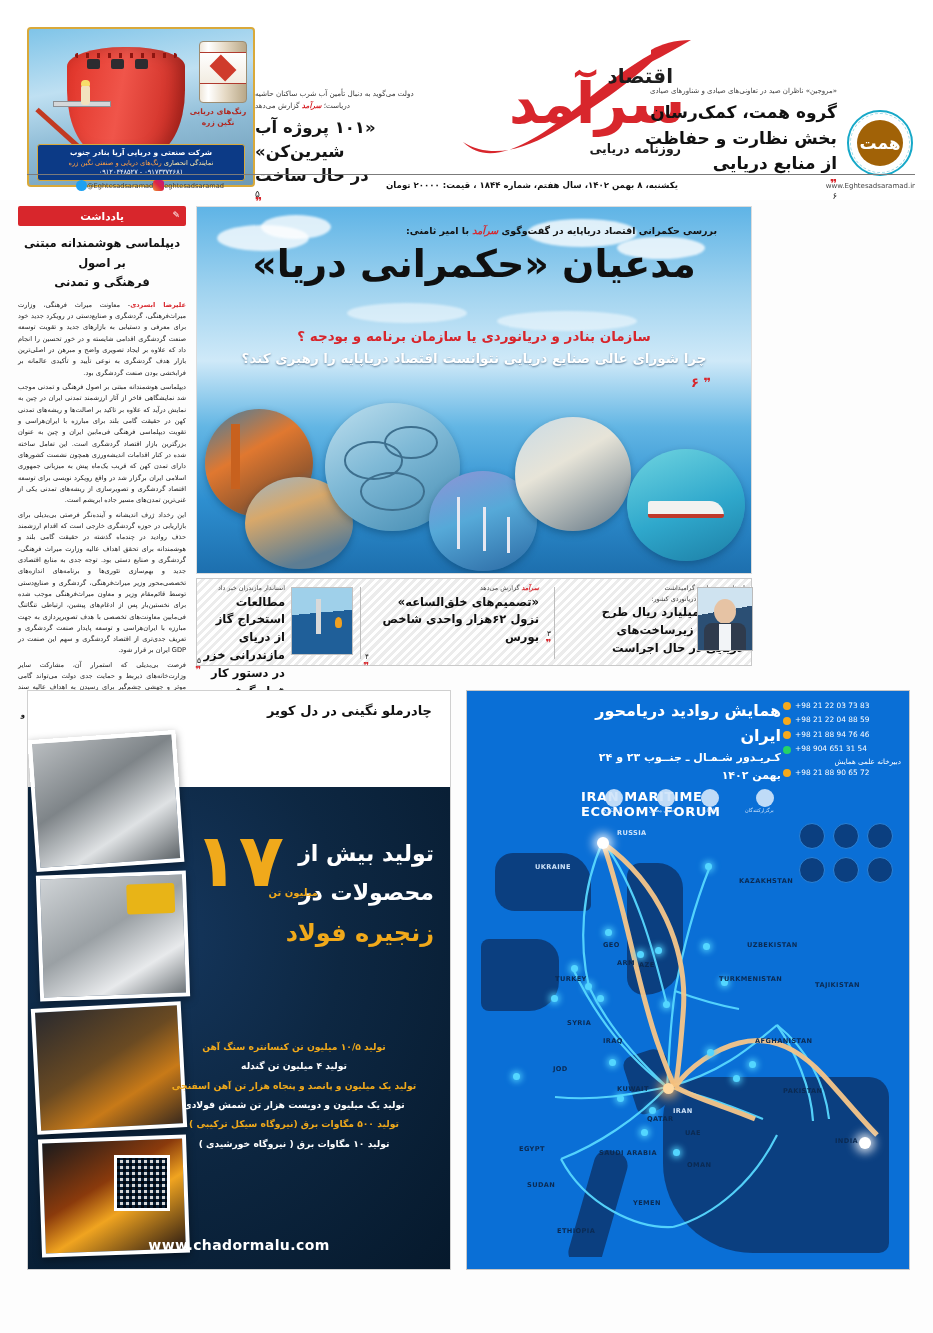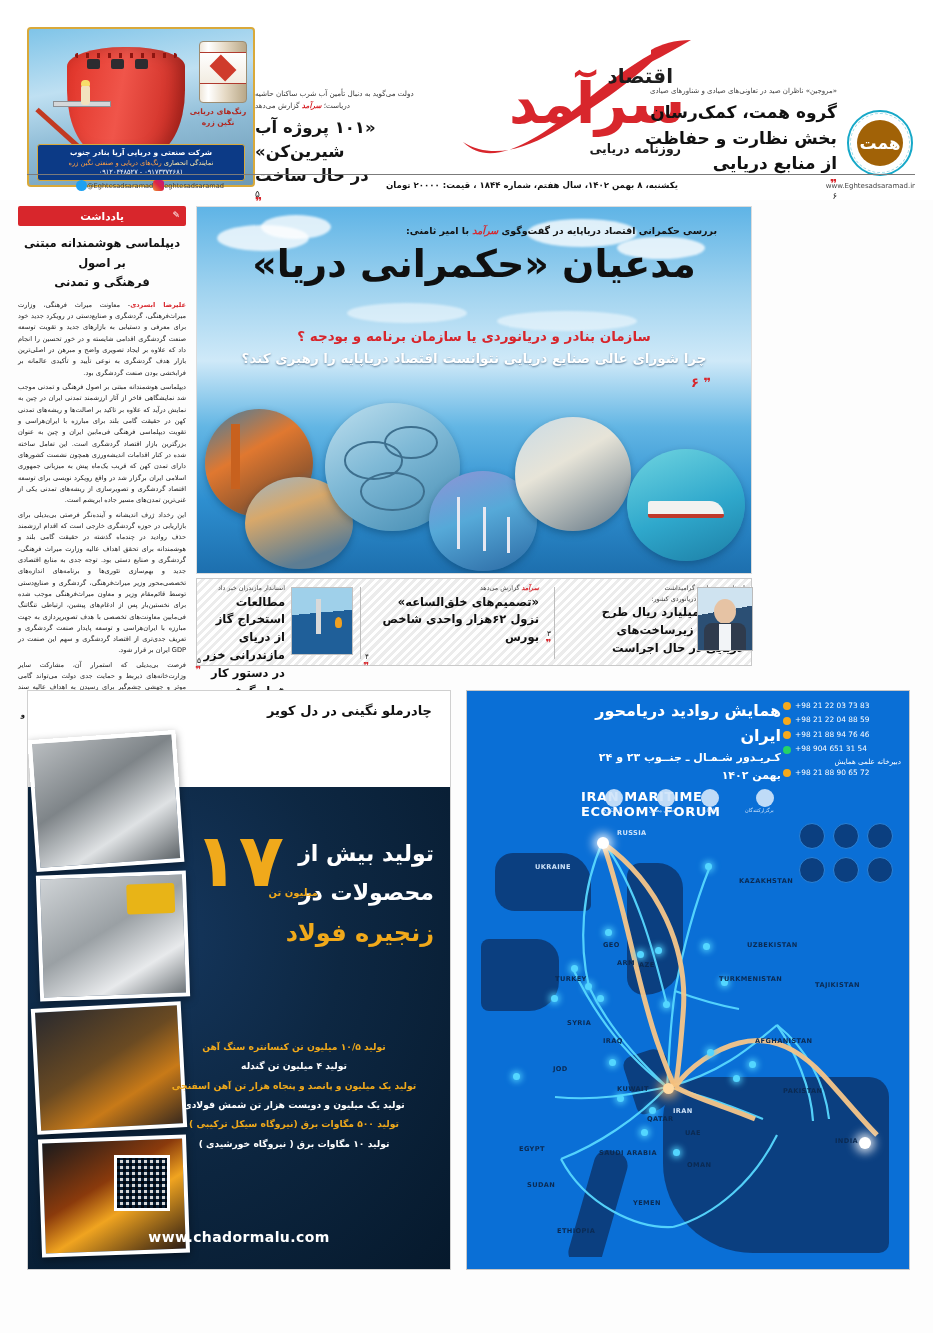--- a/index.html
+++ b/index.html
@@ -257,21 +257,21 @@
   .cmic .bullets .g { color:#f0a91b; }
   .cmic .bullets .w { color:#ffffff; }
   .cmic .qr {
     position:absolute; left:86px; bottom:58px; width:56px; height:56px;
     background:
       repeating-linear-gradient(90deg,#0b2238 0 3px,#eaeaea 3px 6px),
       repeating-linear-gradient(0deg,#0b2238 0 3px,#eaeaea 3px 6px);
     background-blend-mode:multiply; border:3px solid #fff;
   }
   .cmic .url {
-    position:absolute; left:0; right:0; bottom:24px; text-align:center;
+    position:absolute; left:0; right:0; bottom:16px; text-align:center;
     font-size:14px; font-weight:bold; color:#ffffff; direction:ltr; letter-spacing:.4px;
   }
 
   
   .imef {
     position:absolute; left:466px; top:690px; width:444px; height:580px;
     background:#0a6fd6; border:1px solid #c8c8c8; overflow:hidden;
   }
   .imef .hdr { position:absolute; left:0; top:0; width:100%; height:98px; }
   .imef .logo {

